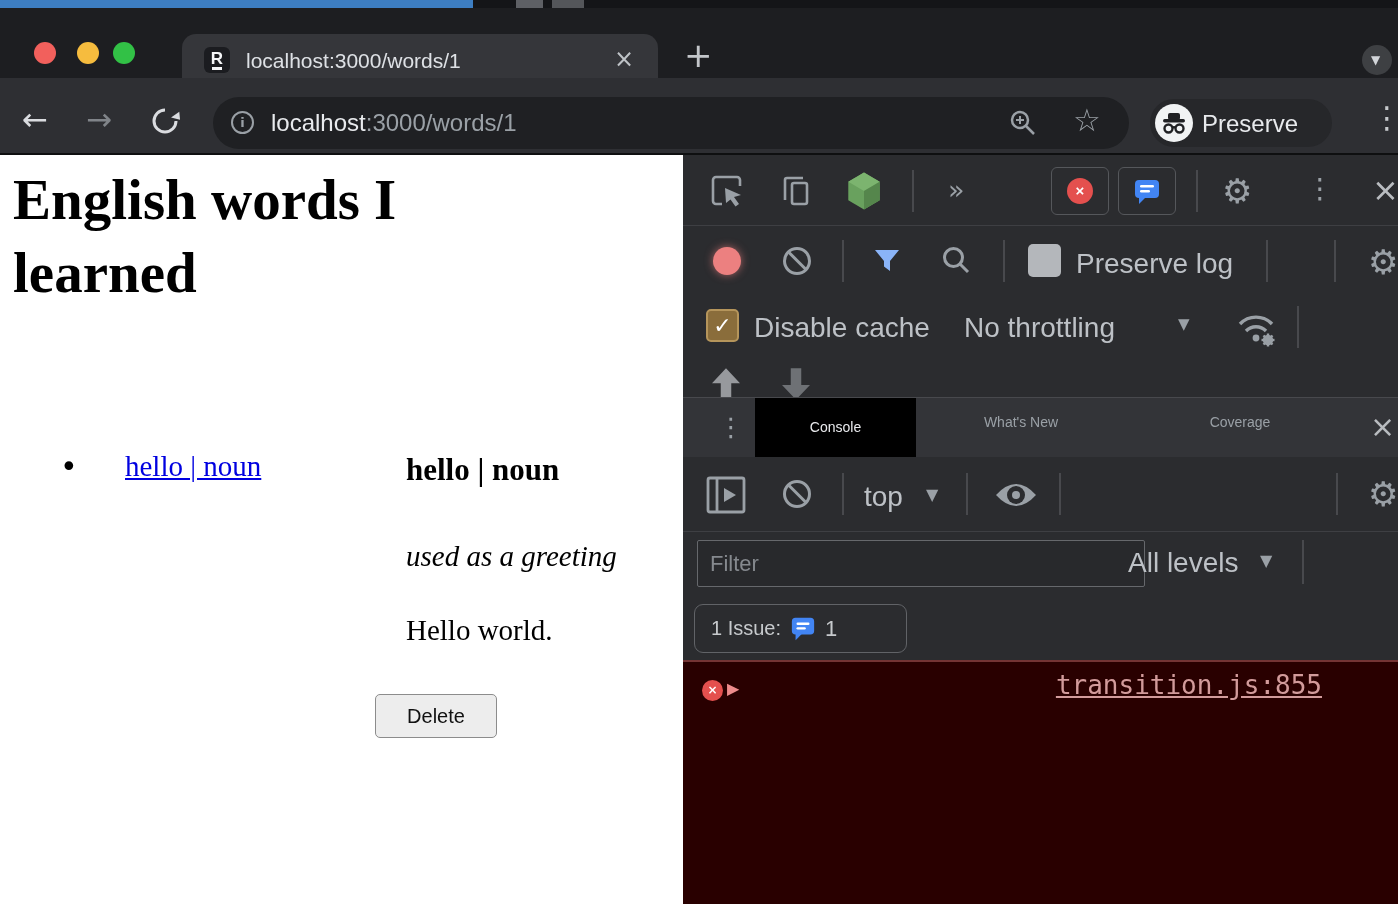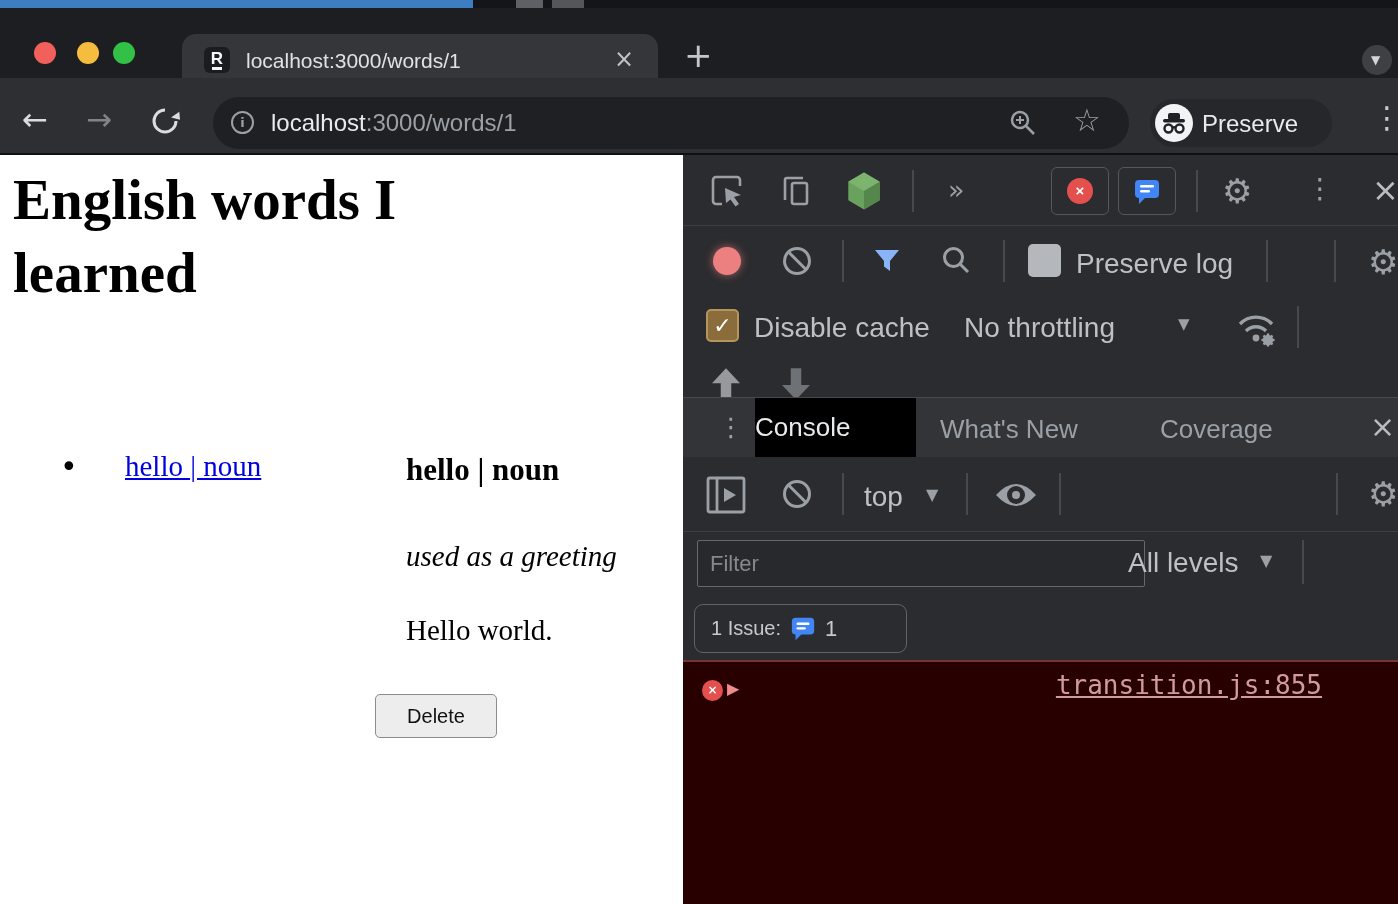--- a/index.html
+++ b/index.html
@@ -17,21 +17,21 @@
            color:#f5f6f8;font-weight:bold;font-size:17px;text-align:center;line-height:24px;}
   .favicon .bar{position:absolute;left:8px;top:20px;width:10px;height:2.5px;background:#f5f6f8;}
   .toolbar{left:0;top:78px;width:1398px;height:77px;background:#2e2f33;border-bottom:2px solid #0e0f10;box-sizing:border-box;}
   .omnibox{left:213px;top:19px;width:916px;height:52px;border-radius:26px;background:#1f2023;}
   .info-icon{left:18px;top:14px;width:23px;height:23px;border-radius:50%;border:2px solid #9aa0a6;
              box-sizing:border-box;color:#9aa0a6;font-size:13px;text-align:center;line-height:19px;font-weight:bold;}
   .incog-pill{left:1150px;top:21px;width:182px;height:48px;border-radius:24px;background:#26272a;}
   .incog-circle{left:5px;top:5px;width:38px;height:38px;border-radius:50%;background:#f1f3f4;}
   .sep{width:2px;background:#48494d;}
   .dt-text{color:#bdc1c6;font-size:28px;}
-  .tab-label{color:#9aa0a6;font-size:26px;}
+  .tab-label{color:#9aa0a6;font-size:14px;text-align:center;}
   .btn-badge{width:58px;height:48px;border-radius:6px;border:1px solid #55575b;box-sizing:border-box;}
   .checkbox{width:33px;height:33px;border-radius:5px;box-sizing:border-box;}
   .gear{color:#9aa0a6;font-size:34px;}
   .ban{width:28px;height:28px;border-radius:50%;border:3px solid #9aa0a6;box-sizing:border-box;}
   .ban i{position:absolute;left:10px;top:-1px;width:3px;height:24px;background:#9aa0a6;transform:rotate(-45deg);}
   .filter-input{left:697px;top:540px;width:448px;height:47px;background:#28292c;
         border:1.5px solid #66686c;box-sizing:border-box;color:#d4d6d9;font-size:22px;
         padding:0 12px;border-radius:2px;font-family:"Liberation Sans",sans-serif;outline:none;}
   .filter-input::placeholder{color:#85898e;}
   .issues-btn{left:694px;top:604px;width:213px;height:49px;border-radius:9px;border:1.5px solid #616367;

